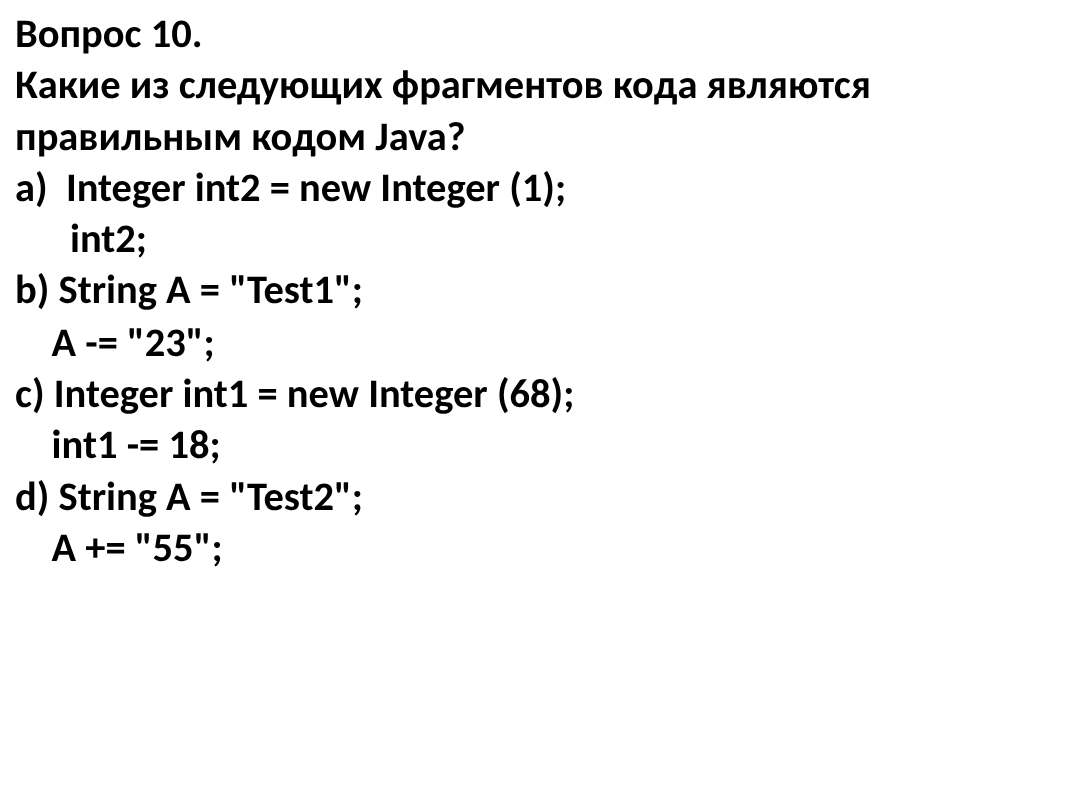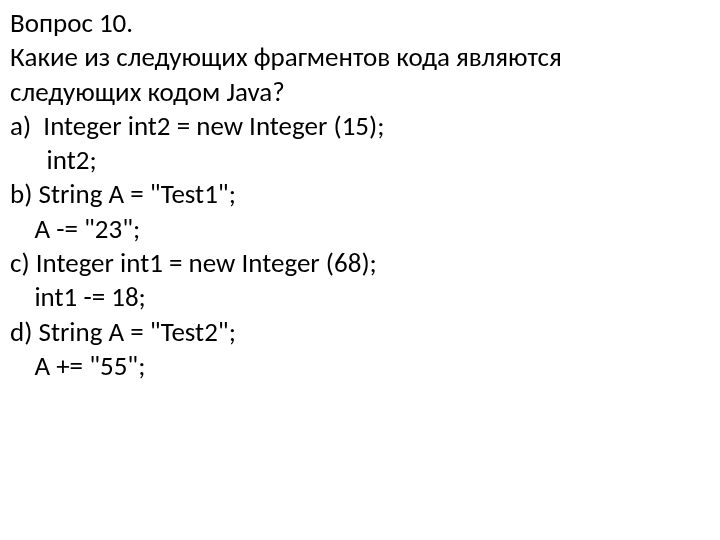--- a/index.html
+++ b/index.html
@@ -9,28 +9,29 @@
       font-size: 27px;
       line-height: 1.27;
       color: #000;
       background: #fff;
       width: 720px;
       height: 540px;
       box-sizing: border-box;
     }
     .line {
       white-space: pre;
+      font-weight: bold;
     }
   </style>
 </head>
 <body>
 
 <div class="line">Вопрос 10.</div>
 <div class="line">Какие из следующих фрагментов кода являются</div>
-<div class="line">следующих кодом Java?</div>
-<div class="line">a)  Integer int2 = new Integer (15);</div>
+<div class="line">правильным кодом Java?</div>
+<div class="line">a)  Integer int2 = new Integer (1);</div>
 <div class="line">      int2;</div>
 <div class="line">b) String A = "Test1";</div>
 <div class="line">    A -= "23";</div>
 <div class="line">c) Integer int1 = new Integer (68);</div>
 <div class="line">    int1 -= 18;</div>
 <div class="line">d) String A = "Test2";</div>
 <div class="line">    A += "55";</div>
 
 </body></html>

